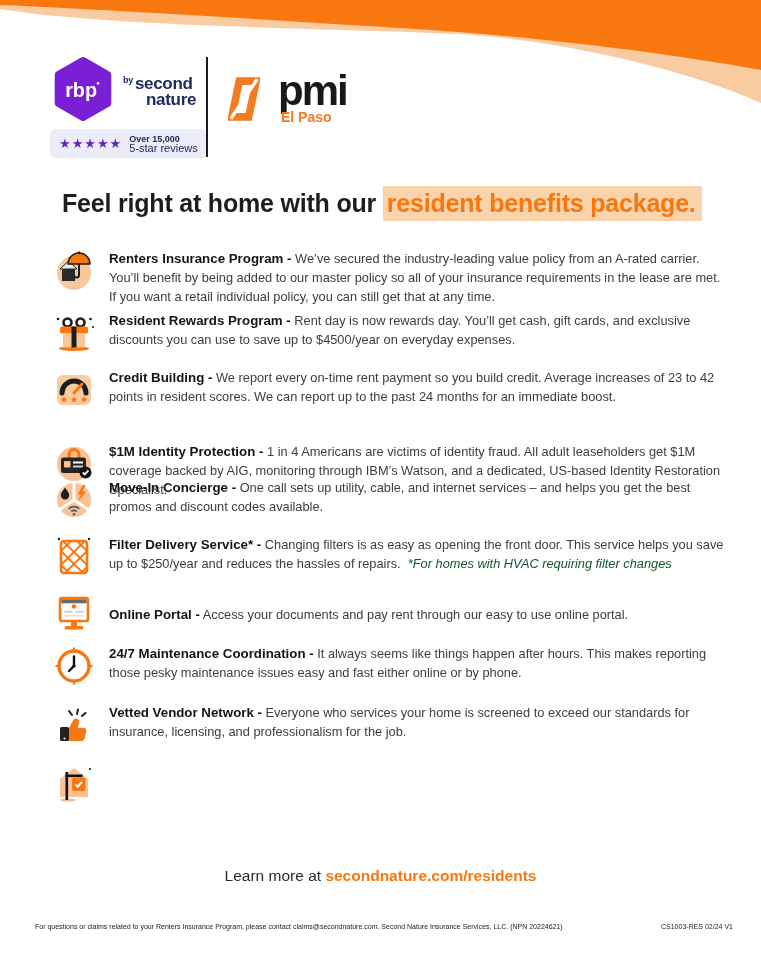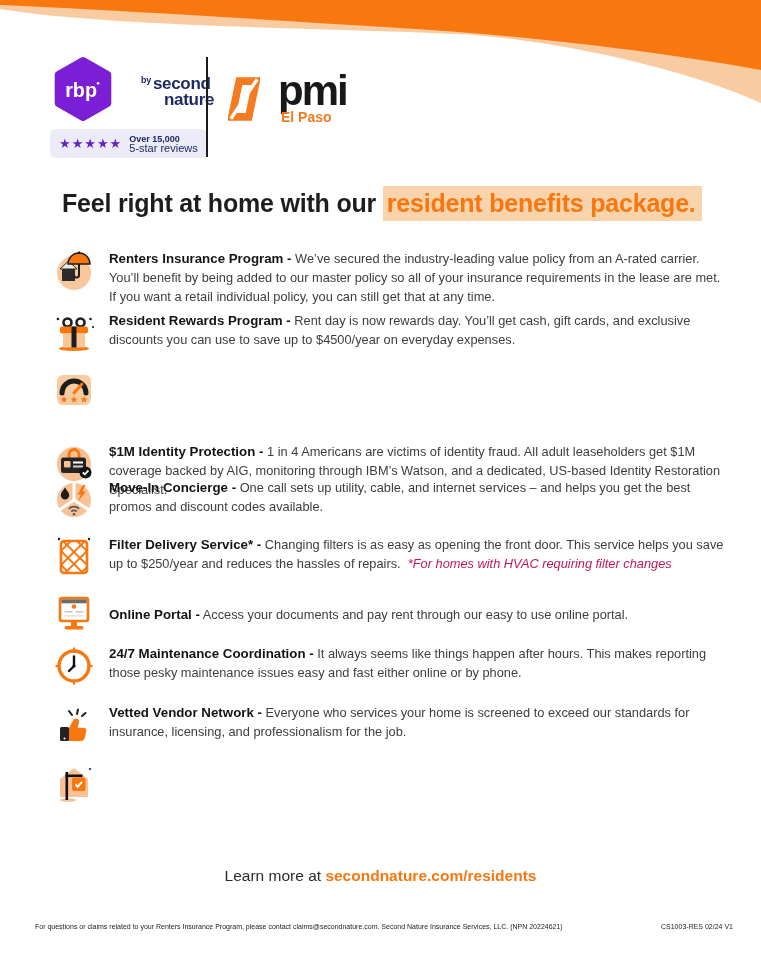--- a/index.html
+++ b/index.html
@@ -5,21 +5,21 @@
   * { margin:0; padding:0; box-sizing:border-box; }
   html,body { background:#ffffff; }
   .page {
     position:relative; width:761px; height:960px; background:#fff; overflow:hidden;
     font-family:"Liberation Sans","DejaVu Sans",sans-serif; margin:0 auto;
   }
   .wave { position:absolute; top:0; left:0; display:block; }
 
   
   .rbp-lockup { position:absolute; top:56px; left:50px; }
-  .rbp-row { display:flex; align-items:center; gap:25px; }
+  .rbp-row { display:flex; align-items:center; gap:7px; }
   .rbp-badge { width:66px; height:66px; display:block; }
   .sn-line1 { font-size:17px; font-weight:800; color:#1F2A63; line-height:16px; letter-spacing:-0.3px; }
   .sn-by { font-size:9px; font-weight:700; vertical-align:6px; margin-right:2px; color:#1F2A63; }
   .sn-line2 { font-size:17px; font-weight:800; color:#1F2A63; line-height:15px; letter-spacing:-0.3px; padding-left:23px; }
   .reviews { margin-top:7px; background:#ECECF8; border-radius:6px; padding:5px 9px; display:flex; gap:7px; align-items:center; width:max-content; }
   .stars { color:#6322C3; font-size:13px; letter-spacing:1px; font-family:"DejaVu Sans",sans-serif; line-height:14px; }
   .rev-col { color:#1F2A63; }
   .rev1 { font-size:9px; font-weight:700; line-height:10px; }
   .rev2 { font-size:11px; line-height:9px; }
   .logo-divider { position:absolute; top:57px; left:206px; width:2px; height:100px; background:#1b1b1b; }
@@ -32,21 +32,21 @@
   .headline { position:absolute; top:189px; left:62px; font-size:25px; font-weight:600; color:#1d1d1d; letter-spacing:-0.2px; white-space:nowrap; }
   .headline .hl { color:#F8770F; font-weight:800; background:#F9D3AC; padding:3px 6px 4px 4px; }
 
   
   .benefit { position:absolute; left:52px; display:flex; gap:13px; align-items:flex-start; }
   .benefit.center { align-items:center; }
   .b-icon { width:44px; height:44px; flex:none; display:block; }
   .b-icon svg { width:44px; height:44px; display:block; }
   .b-text { width:618px; font-size:12.8px; line-height:19px; color:#3d3d3d; }
   .b-text b { color:#141414; font-size:13.3px; font-weight:700; }
-  .b-text i { color:#be185d; }
+  .b-text i { color:#14532d; }
   .b1 { top:249px; } .b2 { top:311px; } .b3 { top:368px; } .b4 { top:442px; }
   .b5 { top:478px; } .b6 { top:535px; } .b7 { top:592px; } .b8 { top:644px; }
   .b9 { top:703px; } .b10 { top:760px; }
 
   
   .learn-more { position:absolute; top:867px; left:0; width:100%; text-align:center; font-size:15.5px; color:#2b2b2b; font-weight:500; }
   .learn-more .lm-link { color:#F8770F; font-weight:800; cursor:pointer; }
   .fine-print { position:absolute; top:923px; left:35px; right:28px; display:flex; justify-content:space-between; gap:20px; font-size:7px; color:#222; }
   .fp-right { white-space:nowrap; }
 </style>
@@ -140,20 +140,21 @@
             </g>
           <g transform="translate(22,31.5)">
               <polygon points="0,-3.6 1.1,-1.1 3.6,-1.1 1.6,0.6 2.2,3.2 0,1.6 -2.2,3.2 -1.6,0.6 -3.6,-1.1 -1.1,-1.1"></polygon>
             </g>
           <g transform="translate(32,31.5)">
               <polygon points="0,-3.6 1.1,-1.1 3.6,-1.1 1.6,0.6 2.2,3.2 0,1.6 -2.2,3.2 -1.6,0.6 -3.6,-1.1 -1.1,-1.1"></polygon>
             </g>
         </g>
       </svg>
     </span>
+    <p class="b-text"><b>Credit Building -</b> <span>We report every on-time rent payment so you build credit. Average increases of 23 to 42 points in resident scores. We can report up to the past 24 months for an immediate boost.</span></p>
   </div>
 
   <div class="benefit b4">
     <span class="b-icon">
       <svg viewBox="0 0 44 44">
         <circle cx="22" cy="22" r="17" fill="#F9C094"></circle>
         <path d="M17 16 v-3.5 a5 5 0 0 1 10 0 V16" fill="none" stroke="#F8770F" stroke-width="3"></path>
         <rect x="9" y="15.5" width="25" height="15.5" rx="2.5" fill="#242424"></rect>
         <rect x="12" y="19" width="6.5" height="6.5" rx="1" fill="#F9C094"></rect>
         <rect x="21" y="19.5" width="10" height="2" fill="#ffffff"></rect>

